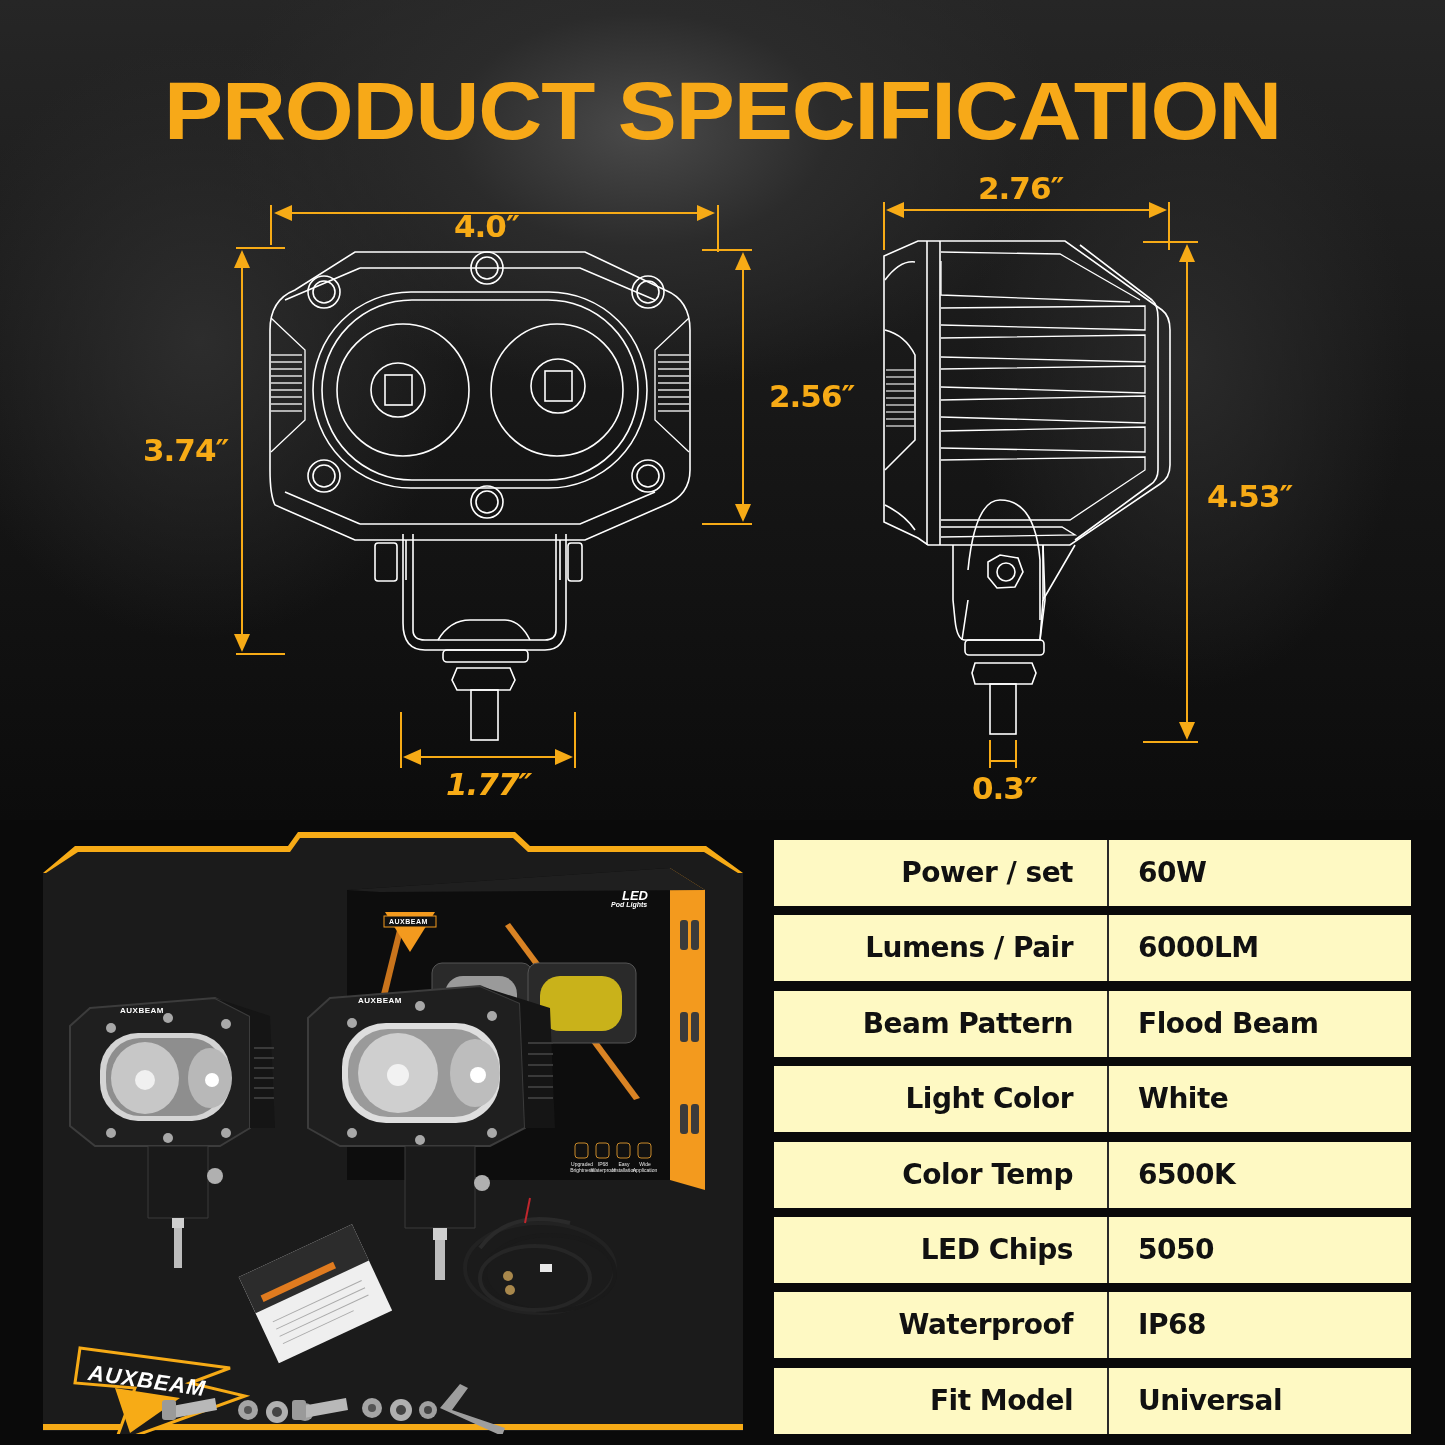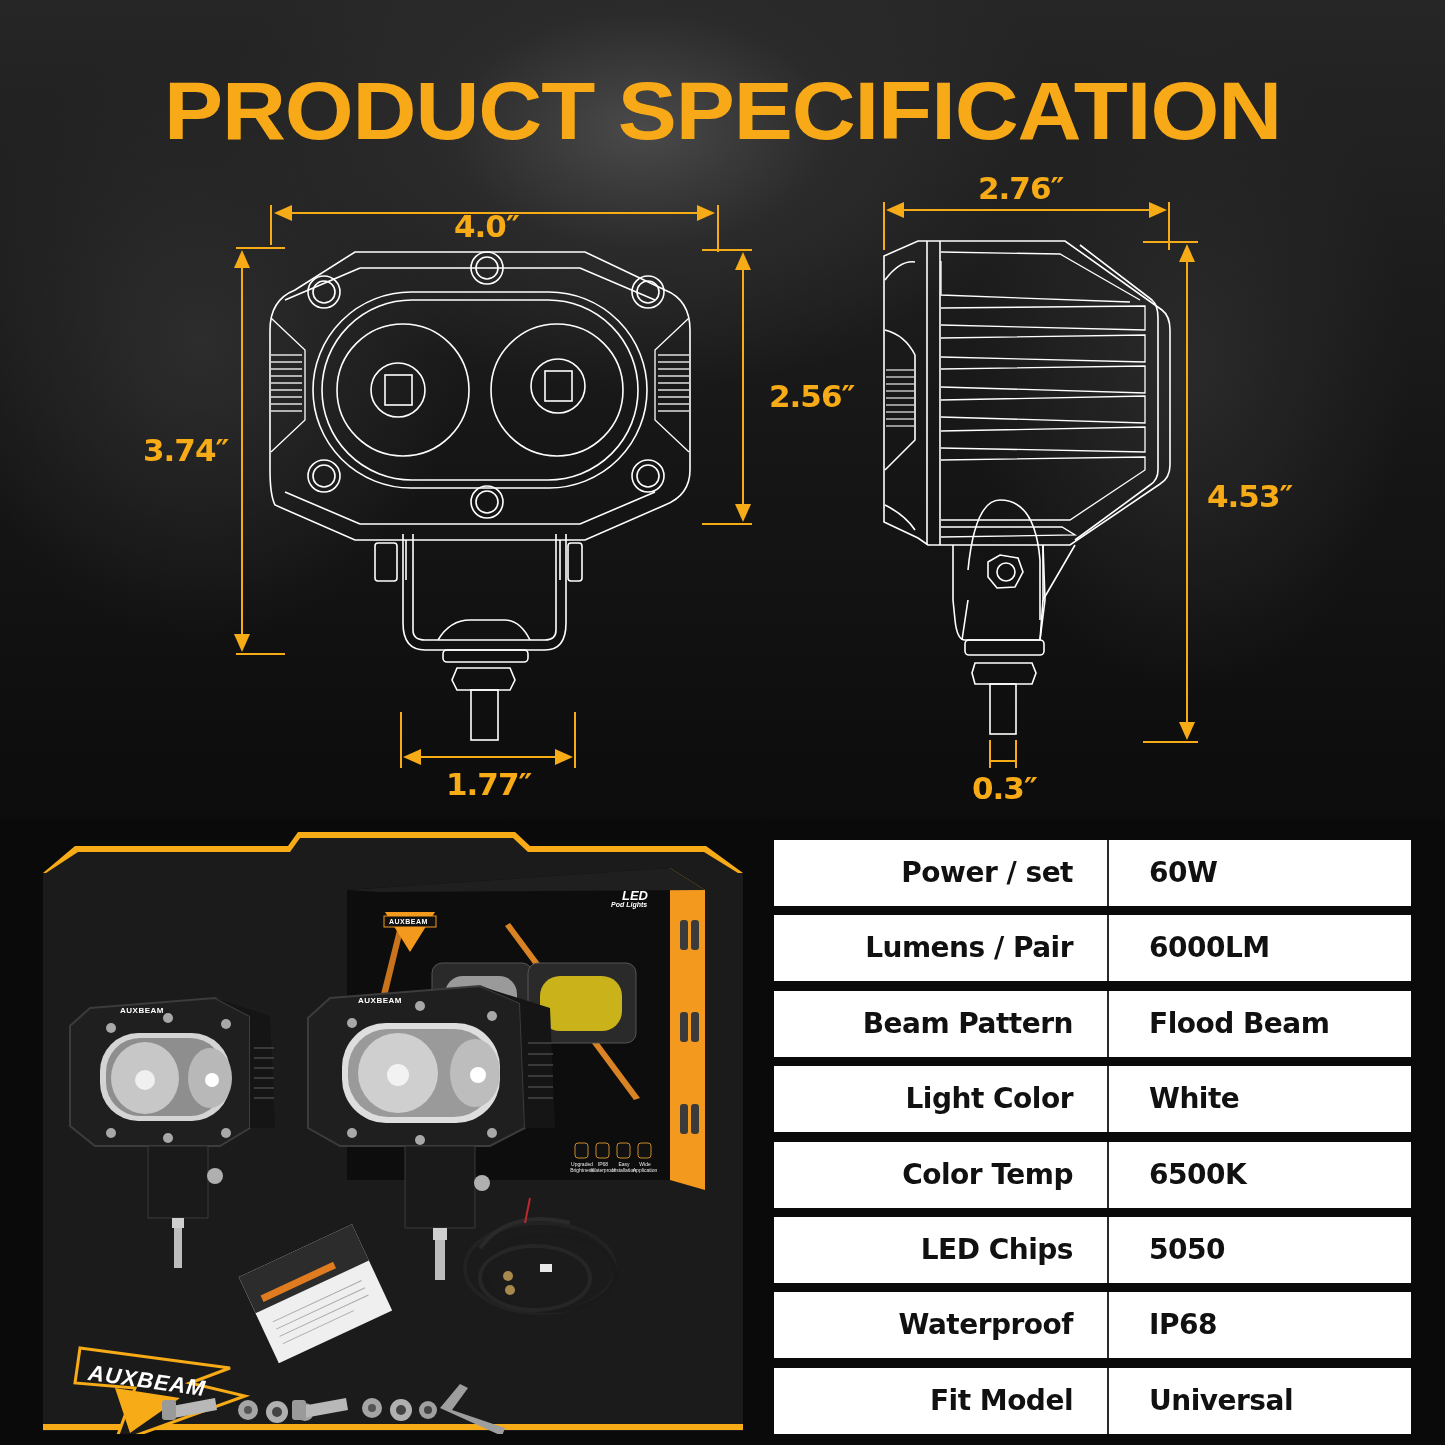--- a/index.html
+++ b/index.html
@@ -31,30 +31,30 @@
 
   .panel-left {
     position: absolute; left: 40px; top: 828px; width: 703px; height: 606px;
   }
   .panel-left svg { position: absolute; left: 0; top: 0; }
 
   .specs {
     position: absolute; left: 774px; top: 840px; width: 637px;
   }
   .spec-row {
-    display: flex; height: 66px; margin-bottom: 9.4px; background: #ffffff;
+    display: flex; height: 66px; margin-bottom: 9.4px; background: #fef9c3;
   }
   .spec-label {
     width: 335px; text-align: right; padding-right: 34px;
     border-right: 2px solid #2a2a2a;
     font-family: "DejaVu Sans", sans-serif; font-weight: 700; font-size: 28px;
     color: #111; line-height: 66px; letter-spacing: -0.5px;
   }
   .spec-value {
-    flex: 1; padding-left: 40px;
+    flex: 1; padding-left: 29px;
     font-family: "DejaVu Sans", sans-serif; font-weight: 700; font-size: 28px;
     color: #111; line-height: 66px; letter-spacing: -0.5px;
   }
 
   .brand-small {
     position: absolute; font-family: "Liberation Sans", sans-serif; font-weight: 700;
     color: #fff; font-size: 8px; letter-spacing: 0.5px;
   }
   .box-led {
     position: absolute; font-family: "Liberation Sans", sans-serif; font-style: italic;
@@ -218,21 +218,21 @@
 
     <line x1="990" y1="740" x2="990" y2="768"></line>
     <line x1="1016" y1="740" x2="1016" y2="768"></line>
     <line x1="991" y1="761" x2="1015" y2="761"></line>
   </g>
 </svg>
 
 <div class="dim" style="left:454px; top:172px;margin-top:36px;">4.0″</div>
 <div class="dim" style="left:143px; top:432px;text-align:right;">3.74″</div>
 <div class="dim" style="left:753px; top:378px;margin-left:16px;">2.56″</div>
-<div class="dim" style="left:446px; top:766px;">1.77″</div>
+<div class="dim" style="left:446px; top:766px;font-style:italic;">1.77″</div>
 <div class="dim" style="left:978px; top:170px;">2.76″</div>
 <div class="dim" style="left:1207px; top:478px;">4.53″</div>
 <div class="dim" style="left:972px; top:770px;">0.3″</div>
 
 <div class="panel-left">
   <svg width="703" height="606" viewBox="0 0 703 606">
 
     <path d="M3,45 L35,18 L248,18 L258,4 L475,4 L490,18 L666,18 L703,45 L703,603 L3,603 Z" fill="#1b1b1b"></path>
 
     <path d="M3,45 L35,18 L248,18 L258,4 L475,4 L490,18 L666,18 L703,45 L698,45 L664,24 L488,24 L473,10 L260,10 L250,24 L38,24 L6,45 Z" fill="#f7ab16"></path>

